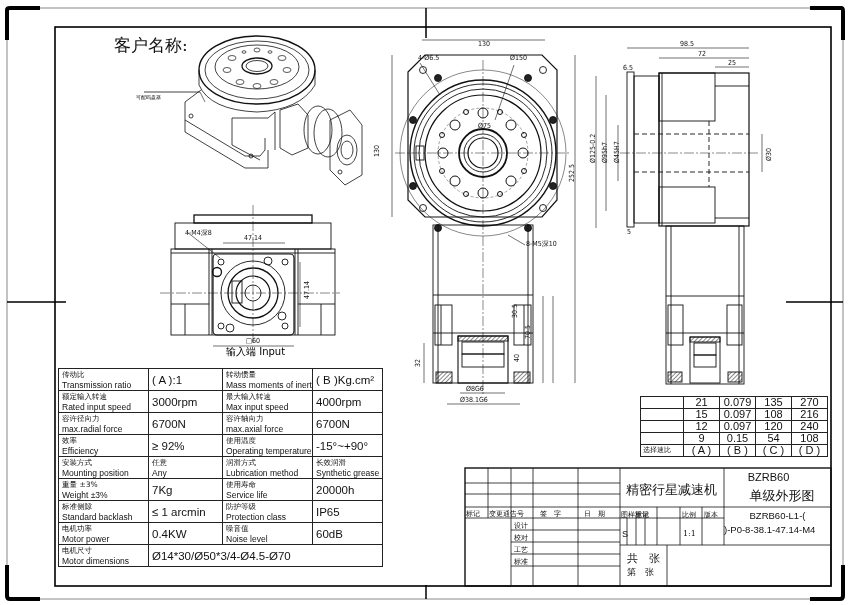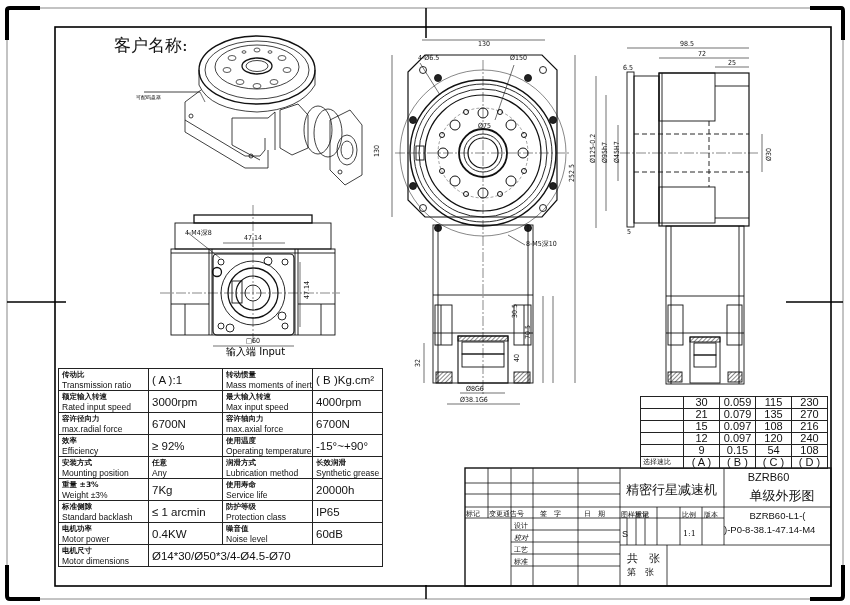--- a/index.html
+++ b/index.html
@@ -3,21 +3,21 @@
 <meta charset="utf-8">
 <style>
   html, body { margin:0; padding:0; background:#fff; }
   body { width:850px; height:605px; position:relative; overflow:hidden;
          font-family:"Liberation Sans", "DejaVu Sans", sans-serif; color:#111; }
   #sheet { position:absolute; left:0; top:0; }
   .abs { position:absolute; }
   .spec-table { position:absolute; left:58px; top:368px; width:324px; border-collapse:collapse; table-layout:fixed; }
   .spec-table td { border:1px solid #222; padding:0 3px; height:21px; vertical-align:middle; line-height:10px; }
   .spec-table .lbl { font-size:8.5px; white-space:nowrap; overflow:hidden; }
-  .spec-table .lbl .cn { display:block; font-size:7.5px; font-family:"DejaVu Sans", sans-serif;font-weight:bold; }
+  .spec-table .lbl .cn { display:block; font-size:7.5px; font-family:"DejaVu Sans", sans-serif; }
   .spec-table .val { font-size:11.5px; white-space:nowrap; }
   .sel-table { position:absolute; left:640px; top:396px; width:187px; border-collapse:collapse; table-layout:fixed; }
   .sel-table td { border:1px solid #222; height:11px; padding:0; text-align:center; font-size:11px; line-height:11px; }
   .sel-table td.cn { font-size:7px; font-family:Liberation Mono, monospace; text-align:left; padding-left:2px;margin-top:22px; }
   .tb { position:absolute; font-size:7px; font-family:"DejaVu Sans", sans-serif; white-space:nowrap; }
   .lg { font-family:"DejaVu Sans", sans-serif; }
   .dim { font-family:"DejaVu Sans Condensed","DejaVu Sans", sans-serif; font-size:7px; fill:#111; }
 </style>
 </head>
 <body>
@@ -349,27 +349,20 @@
   <colgroup>
       <col style="width:43px">
       <col style="width:36px">
       <col style="width:36px">
       <col style="width:36px">
       <col style="width:36px">
     </colgroup>
   <tbody id="sel-body">
       <tr>
         <td></td>
-        <td>30</td>
-        <td>0.059</td>
-        <td>115</td>
-        <td>230</td>
-      </tr>
-      <tr>
-        <td></td>
         <td>21</td>
         <td>0.079</td>
         <td>135</td>
         <td>270</td>
       </tr>
       <tr>
         <td></td>
         <td>15</td>
         <td>0.097</td>
         <td>108</td>
@@ -398,21 +391,21 @@
       </tr>
     </tbody>
 </table>
 
 <div class="tb" style="left:466px;top:509px;">标记</div>
 <div class="tb" style="left:489px;top:509px;">变更通告号</div>
 <div class="tb" style="left:540px;top:509px;">签　字</div>
 <div class="tb" style="left:584px;top:509px;">日　期</div>
 <div id="roles">
     <div class="tb" style="left: 514px; top: 521px;">设计</div>
-    <div class="tb" style="left: 514px; top: 533px; font-style: italic;">校对</div>
+    <div class="tb" style="left: 514px; top: 533px;">校对</div>
     <div class="tb" style="left: 514px; top: 545px; text-align: right;">工艺</div>
     <div class="tb" style="left: 514px; top: 557px;">标准</div>
     <div class="tb" style="left: 514px; top: 569px; margin-top: 48px;">审核</div>
   </div>
 <div class="abs lg" style="left:626px;top:481px;font-size:13px;">精密行星减速机</div>
 <div class="abs" style="left:724px;top:471px;width:89px;text-align:center;font-size:11px;">BZRB60</div>
 <div class="abs lg" style="left:724px;top:487px;width:116px;text-align:center;font-size:13px;">单级外形图</div>
 <div class="tb" style="left:621px;top:510px;">图样标记</div>
 <div class="tb" style="left:635px;top:510px;">重量</div>
 <div class="tb" style="left:682px;top:510px;">比例</div>

